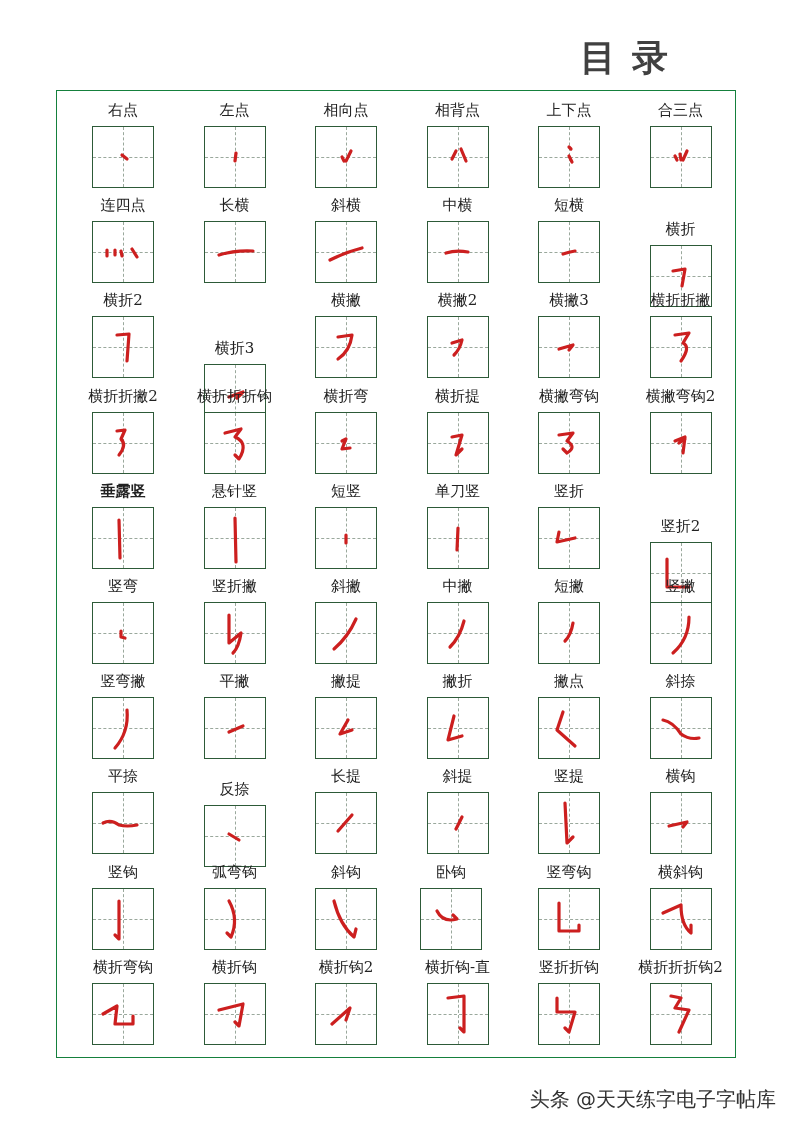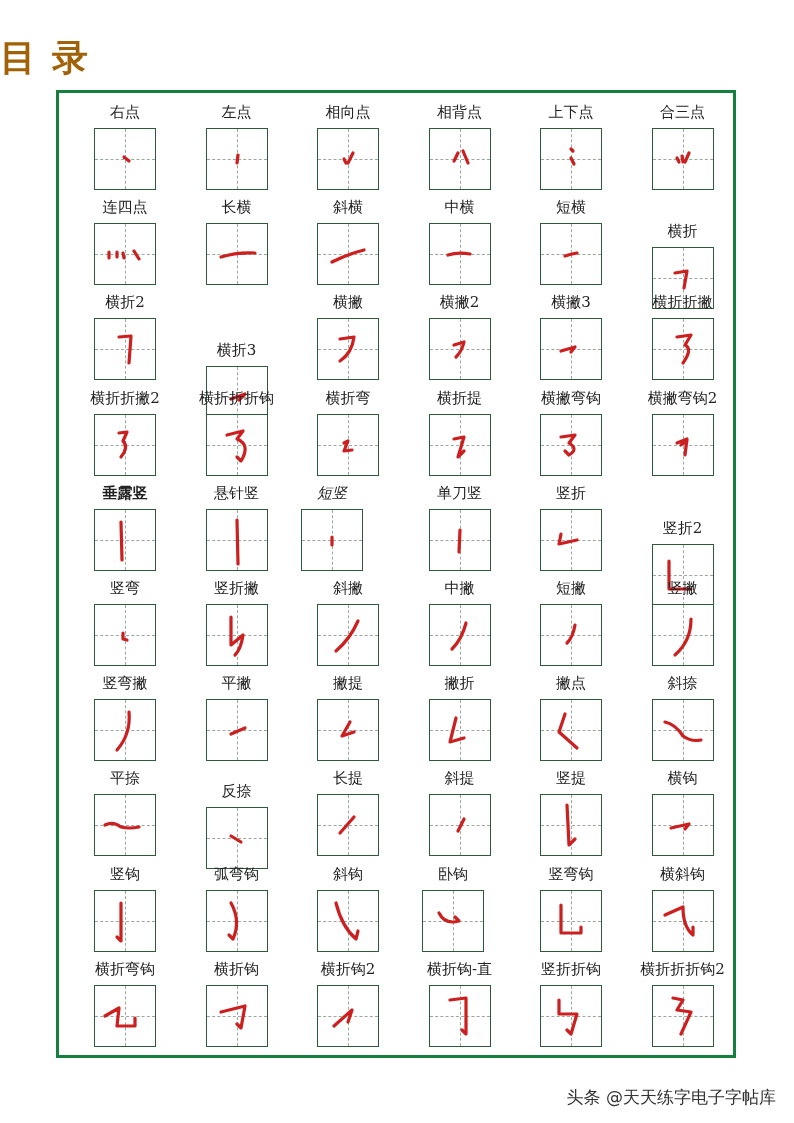--- a/index.html
+++ b/index.html
@@ -1,32 +1,32 @@
 <!DOCTYPE html>
 <html><head>
 <meta charset="utf-8">
 <style>
   html, body { margin: 0; padding: 0; background: #ffffff; }
   body { width: 794px; height: 1123px; position: relative; overflow: hidden;
          font-family: "DejaVu Serif", "Liberation Serif", serif; }
-  .title { position: absolute; left: 0; width: 684px; top: 34px; text-align: left;
-           font-size: 36px; font-weight: bold; color: #a16207; letter-spacing: 16px;
+  .title { position: absolute; left: 0; width: 684px; top: 34px; text-align: right;
+           font-size: 36px; font-weight: bold; color: #404040; letter-spacing: 16px;
            font-family: "DejaVu Sans", sans-serif; }
   .frame { position: absolute; left: 56px; top: 90px; width: 680px; height: 968px;
-           border: 3px solid #15803d; box-sizing: border-box; background: #fff; }
+           border: 1px solid #15803d; box-sizing: border-box; background: #fff; }
   .grid { position: absolute; left: 0; top: 0; width: 100%; height: 100%; }
   .cell { position: absolute; width: 112px; height: 95px; }
   .label { position: absolute; left: 0; width: 112px; top: 2px; text-align: center;
            font-size: 15px; color: #222; white-space: nowrap; }
   .box { position: absolute; left: 25px; top: 27px; width: 62px; height: 62px;
          border: 1.5px solid #2d5a38; box-sizing: border-box; background: #fff; }
   .box .h { position: absolute; left: 0; right: 0; top: 50%; border-top: 1px dashed #9aa89c; }
   .box .v { position: absolute; top: 0; bottom: 0; left: 50%; border-left: 1px dashed #9aa89c; }
   .box svg { position: absolute; left: 0; top: 0; width: 100%; height: 100%; }
-  .footer { position: absolute; right: 18px; top: 1086px; font-size: 17px; color: #333;
+  .footer { position: absolute; right: 18px; top: 1086px; font-size: 20px; color: #333;
             font-family: "DejaVu Sans", sans-serif; }
 </style>
 </head>
 <body>
 
 <div class="title">目录</div>
 
 <div class="frame">
   <div class="grid" id="grid">
       <div class="cell" style="left: 10px; top: 8px;">
@@ -282,21 +282,21 @@
       <div class="cell" style="left: 121.5px; top: 388.8px;">
         <div class="label">悬针竖</div>
         <div class="box">
           <div class="h"></div>
           <div class="v"></div>
           <svg viewBox="0 0 60 60">
             <path d="M30 10 L31 54" fill="none" stroke="#cc1f1f" stroke-width="3.2" stroke-linecap="round" stroke-linejoin="round"></path>
           </svg>
         </div>
       </div>
-      <div class="cell" style="left: 217px; top: 388.8px; font-style: italic;">
+      <div class="cell" style="left: 233px; top: 388.8px;">
         <div class="label">短竖</div>
         <div class="box">
           <div class="h"></div>
           <div class="v"></div>
           <svg viewBox="0 0 60 60">
             <path d="M30 27 L30 35" fill="none" stroke="#cc1f1f" stroke-width="3.2" stroke-linecap="round" stroke-linejoin="round"></path>
           </svg>
         </div>
       </div>
       <div class="cell" style="left: 456px; top: 388.8px;">

